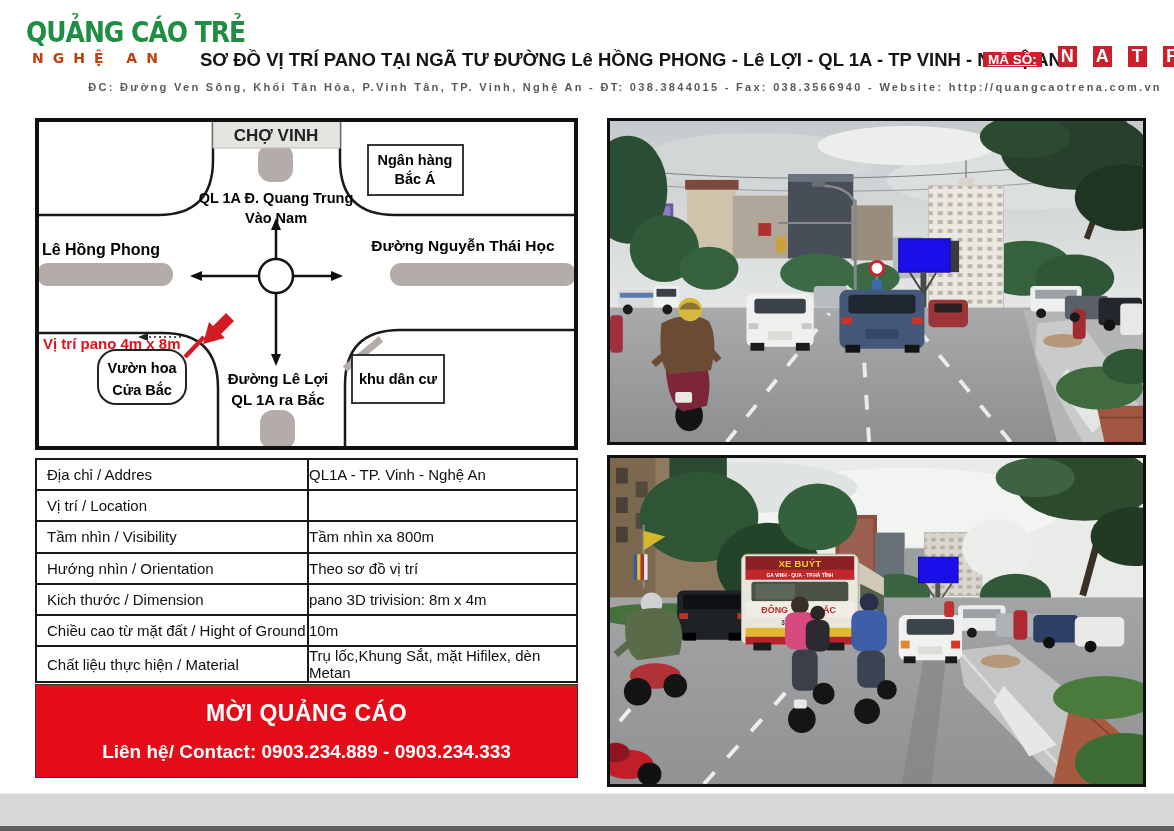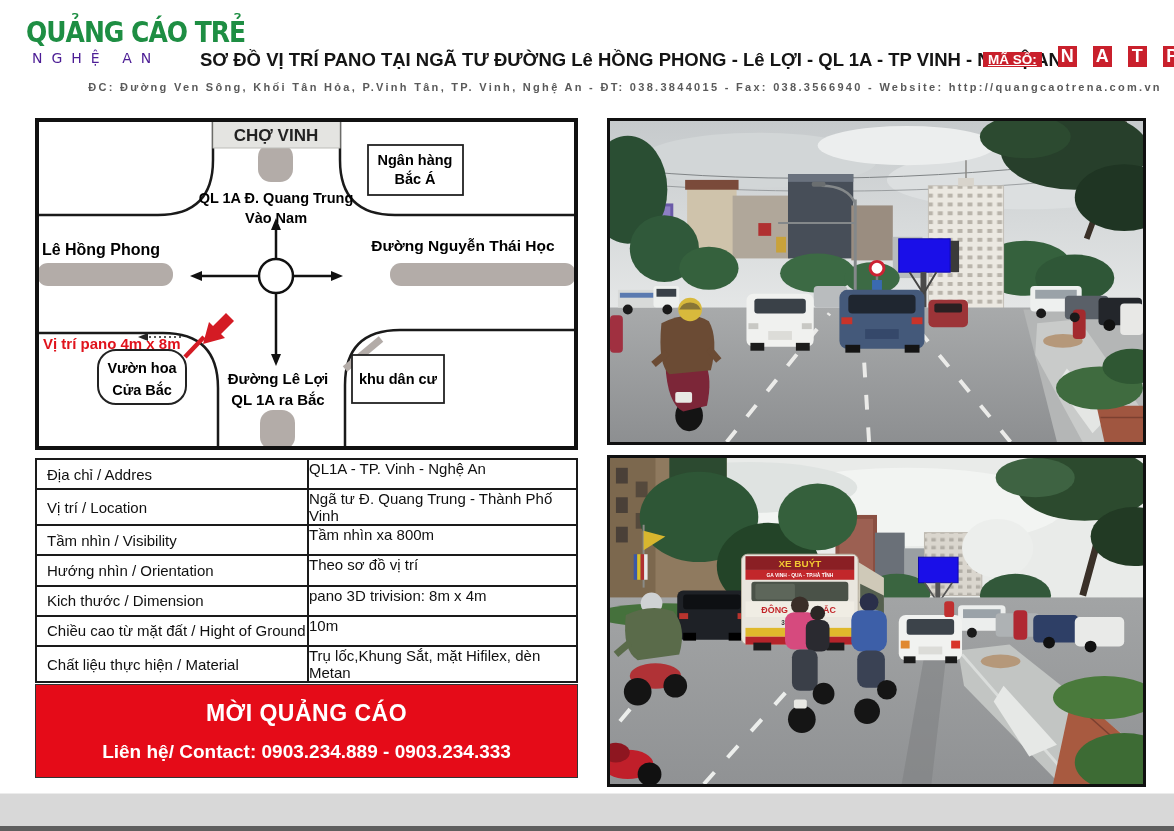--- a/index.html
+++ b/index.html
@@ -3,40 +3,40 @@
 <meta charset="utf-8">
 <style>
   html,body{margin:0;padding:0;background:#fff;}
   .page{position:relative;width:1174px;height:831px;background:#fff;overflow:hidden;
         font-family:"Liberation Sans",sans-serif;color:#111;}
   svg{font-family:"Liberation Sans",sans-serif;}
   
   .logo{position:absolute;left:26px;top:18px;width:180px;text-align:left;}
   .logo-l1{font-family:"DejaVu Sans",sans-serif;font-weight:800;font-size:25px;
            color:#1e8e43;letter-spacing:-1px;transform:scaleY(1.12);white-space:nowrap;}
-  .logo-l2{font-family:"DejaVu Sans",sans-serif;font-weight:400;font-size:14px;
-           color:#4c1d95;letter-spacing:9px;margin-top:3px;margin-left:6px;white-space:nowrap;}
+  .logo-l2{font-family:"DejaVu Sans",sans-serif;font-weight:700;font-size:14px;
+           color:#c2410c;letter-spacing:9px;margin-top:3px;margin-left:6px;white-space:nowrap;}
   .doc-title{position:absolute;left:200px;top:49px;width:780px;font-size:18.5px;
              font-weight:700;color:#151515;white-space:nowrap;}
   .code-badge{position:absolute;left:983px;top:40px;height:27px;display:flex;gap:16px;align-items:flex-end;}
   .code-label{background:#c9202c;color:#fff;font-weight:700;font-size:13.5px;
               display:flex;align-items:center;padding:0 5px;text-decoration:underline;white-space:nowrap;}
   .code-char{background:#c9202c;color:#fff;font-weight:700;font-size:18px;width:19px;
              display:flex;align-items:center;justify-content:center;}
   .addr-line{position:absolute;left:0;top:81px;width:1174px;text-align:center;font-size:11px;
              font-weight:700;letter-spacing:2.3px;color:#5a5a5a;white-space:nowrap;margin-left:38px;}
   
   .map-panel{position:absolute;left:35px;top:118px;width:543px;height:332px;}
   .photo-frame{position:absolute;border:3px solid #101010;background:#dfe2e2;box-sizing:border-box;}
   #photo-top{left:607px;top:118px;width:539px;height:327px;}
   #photo-bottom{left:607px;top:455px;width:539px;height:332px;}
   
   .spec-table{position:absolute;left:35px;top:458px;width:543px;height:225px;
               border:2.5px solid #1a1a1a;box-sizing:border-box;display:flex;flex-direction:column;}
-  .spec-row{flex:1;display:flex;font-size:15px;color:#101010;}
+  .spec-row{flex:1;display:flex;align-items:center;font-size:15px;color:#101010;}
   .spec-row:not(:last-child){border-bottom:2px solid #1a1a1a;}
   .spec-label{width:272px;box-sizing:border-box;border-right:2px solid #1a1a1a;
               padding-left:10px;align-self:stretch;display:flex;align-items:center;}
   .spec-value{flex:1;}
   
   .contact-banner{position:absolute;left:35px;top:684px;width:543px;height:94px;background:#e50b18;
                   border:1px solid #333;box-sizing:border-box;display:flex;flex-direction:column;
                   align-items:center;justify-content:center;color:#fff;}
   .contact-l1{font-size:23px;font-weight:700;letter-spacing:.5px;}
   .contact-l2{font-size:19px;font-weight:700;margin-top:14px;}
@@ -465,21 +465,20 @@
     </svg>
   </div>
 
   <div class="spec-table">
     <div class="spec-row">
       <div class="spec-label">Địa chỉ / Addres</div>
       <div class="spec-value">QL1A  - TP. Vinh - Nghệ An</div>
     </div>
     <div class="spec-row">
       <div class="spec-label">Vị trí / Location</div>
-      <div class="spec-value">Ngã tư Đ. Quang Trung - Thành Phố Vinh</div>
     </div>
     <div class="spec-row">
       <div class="spec-label">Tầm nhìn / Visibility</div>
       <div class="spec-value">Tầm nhìn xa 800m</div>
     </div>
     <div class="spec-row">
       <div class="spec-label">Hướng nhìn / Orientation</div>
       <div class="spec-value">Theo sơ đồ vị trí</div>
     </div>
     <div class="spec-row">

